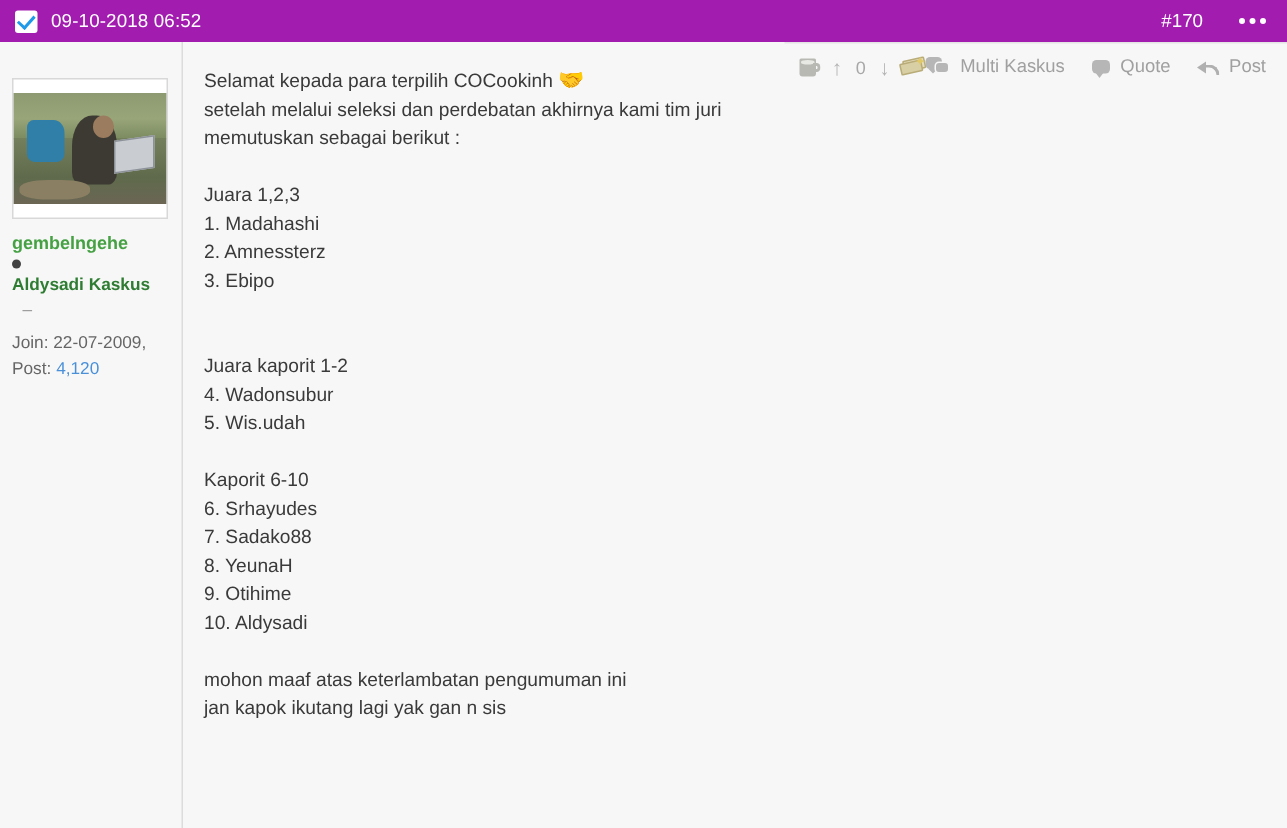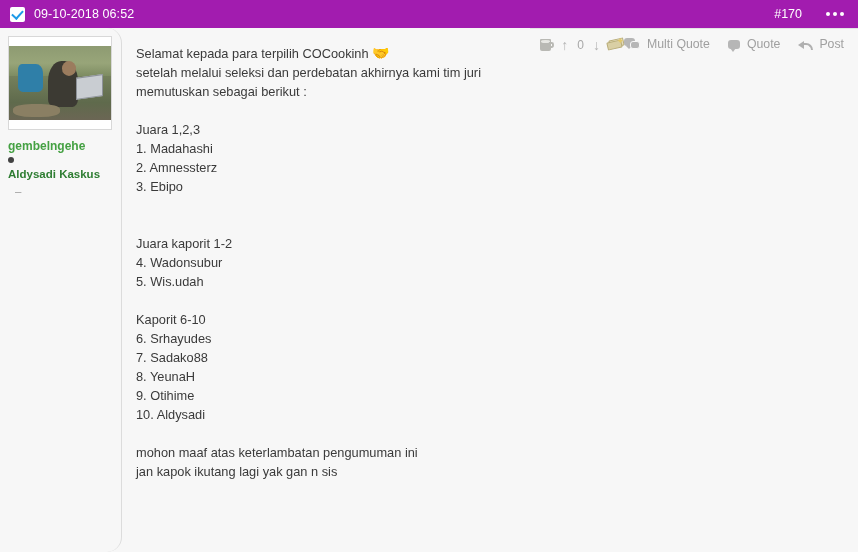--- a/index.html
+++ b/index.html
@@ -94,23 +94,22 @@
     display: flex;
     background: #f7f7f7;
     min-height: 0;
   }
 
   
   .post-sidebar {
     width: 122px;
     min-width: 122px;
     border-right: 1px solid #dcdcdc;
-    padding: 8px 8px 0 8px;
+    padding: 24px 8px 0 8px;
     background: #f7f7f7;
-    border-radius: 15px;
   }
   .avatar-frame {
     width: 104px;
     height: 94px;
     border: 1px solid #d8d8d8;
     background: #ffffff;
     padding: 4px 0;
     overflow: hidden;
     display: flex;
     align-items: center;
@@ -400,20 +399,24 @@
           <div class="figure"></div>
           <div class="head"></div>
           <div class="laptop"></div>
           <div class="gear"></div>
         </div>
       </div>
       <div class="author-name">gembelngehe</div>
       <div class="status-dot"></div>
       <div class="author-title">Aldysadi Kaskus</div>
       <div class="author-dash">–</div>
+      <div class="author-meta">
+        <div>Join: 22-07-2009,</div>
+        <div><span>Post:</span> <span class="count-link">4,120</span></div>
+      </div>
     </div>
 
     <div class="post-content">
       <div class="message-area"><div class="message-line">Selamat kepada para terpilih COCookinh <span class="emoji-handshake">🤝</span></div><div class="message-line">setelah melalui seleksi dan perdebatan akhirnya kami tim juri memutuskan sebagai berikut :</div><div class="message-line"></div><div class="message-line">Juara 1,2,3</div><div class="message-line">1. Madahashi</div><div class="message-line">2. Amnessterz</div><div class="message-line">3. Ebipo</div><div class="message-line"></div><div class="message-line"></div><div class="message-line">Juara kaporit 1-2</div><div class="message-line">4. Wadonsubur</div><div class="message-line">5. Wis.udah</div><div class="message-line"></div><div class="message-line">Kaporit 6-10</div><div class="message-line">6. Srhayudes</div><div class="message-line">7. Sadako88</div><div class="message-line">8. YeunaH</div><div class="message-line">9. Otihime</div><div class="message-line">10. Aldysadi</div><div class="message-line"></div><div class="message-line">mohon maaf atas keterlambatan pengumuman ini</div><div class="message-line">jan kapok ikutang lagi yak gan n sis</div></div>
 
       <div class="post-footer">
         <div class="footer-left">
           <span class="icon-btn mug-icon">
               <span class="body"></span>
               <span class="handle"></span>
@@ -426,21 +429,21 @@
               <span class="note"></span>
               <span class="spark">✦</span>
             </span>
         </div>
         <div class="footer-right">
           <span class="footer-action">
             <span class="bubble-multi">
                 <span class="b1"></span>
                 <span class="b2"></span>
               </span>
-            <span class="label">Multi Quote</span>
+            <span class="label">Multi Kaskus</span>
           </span>
           <span class="footer-action">
             <span class="bubble"></span>
             <span class="label">Quote</span>
           </span>
           <span class="footer-action">
             <span class="reply-arrow"></span>
             <span class="label">Post</span>
           </span>
         </div>

